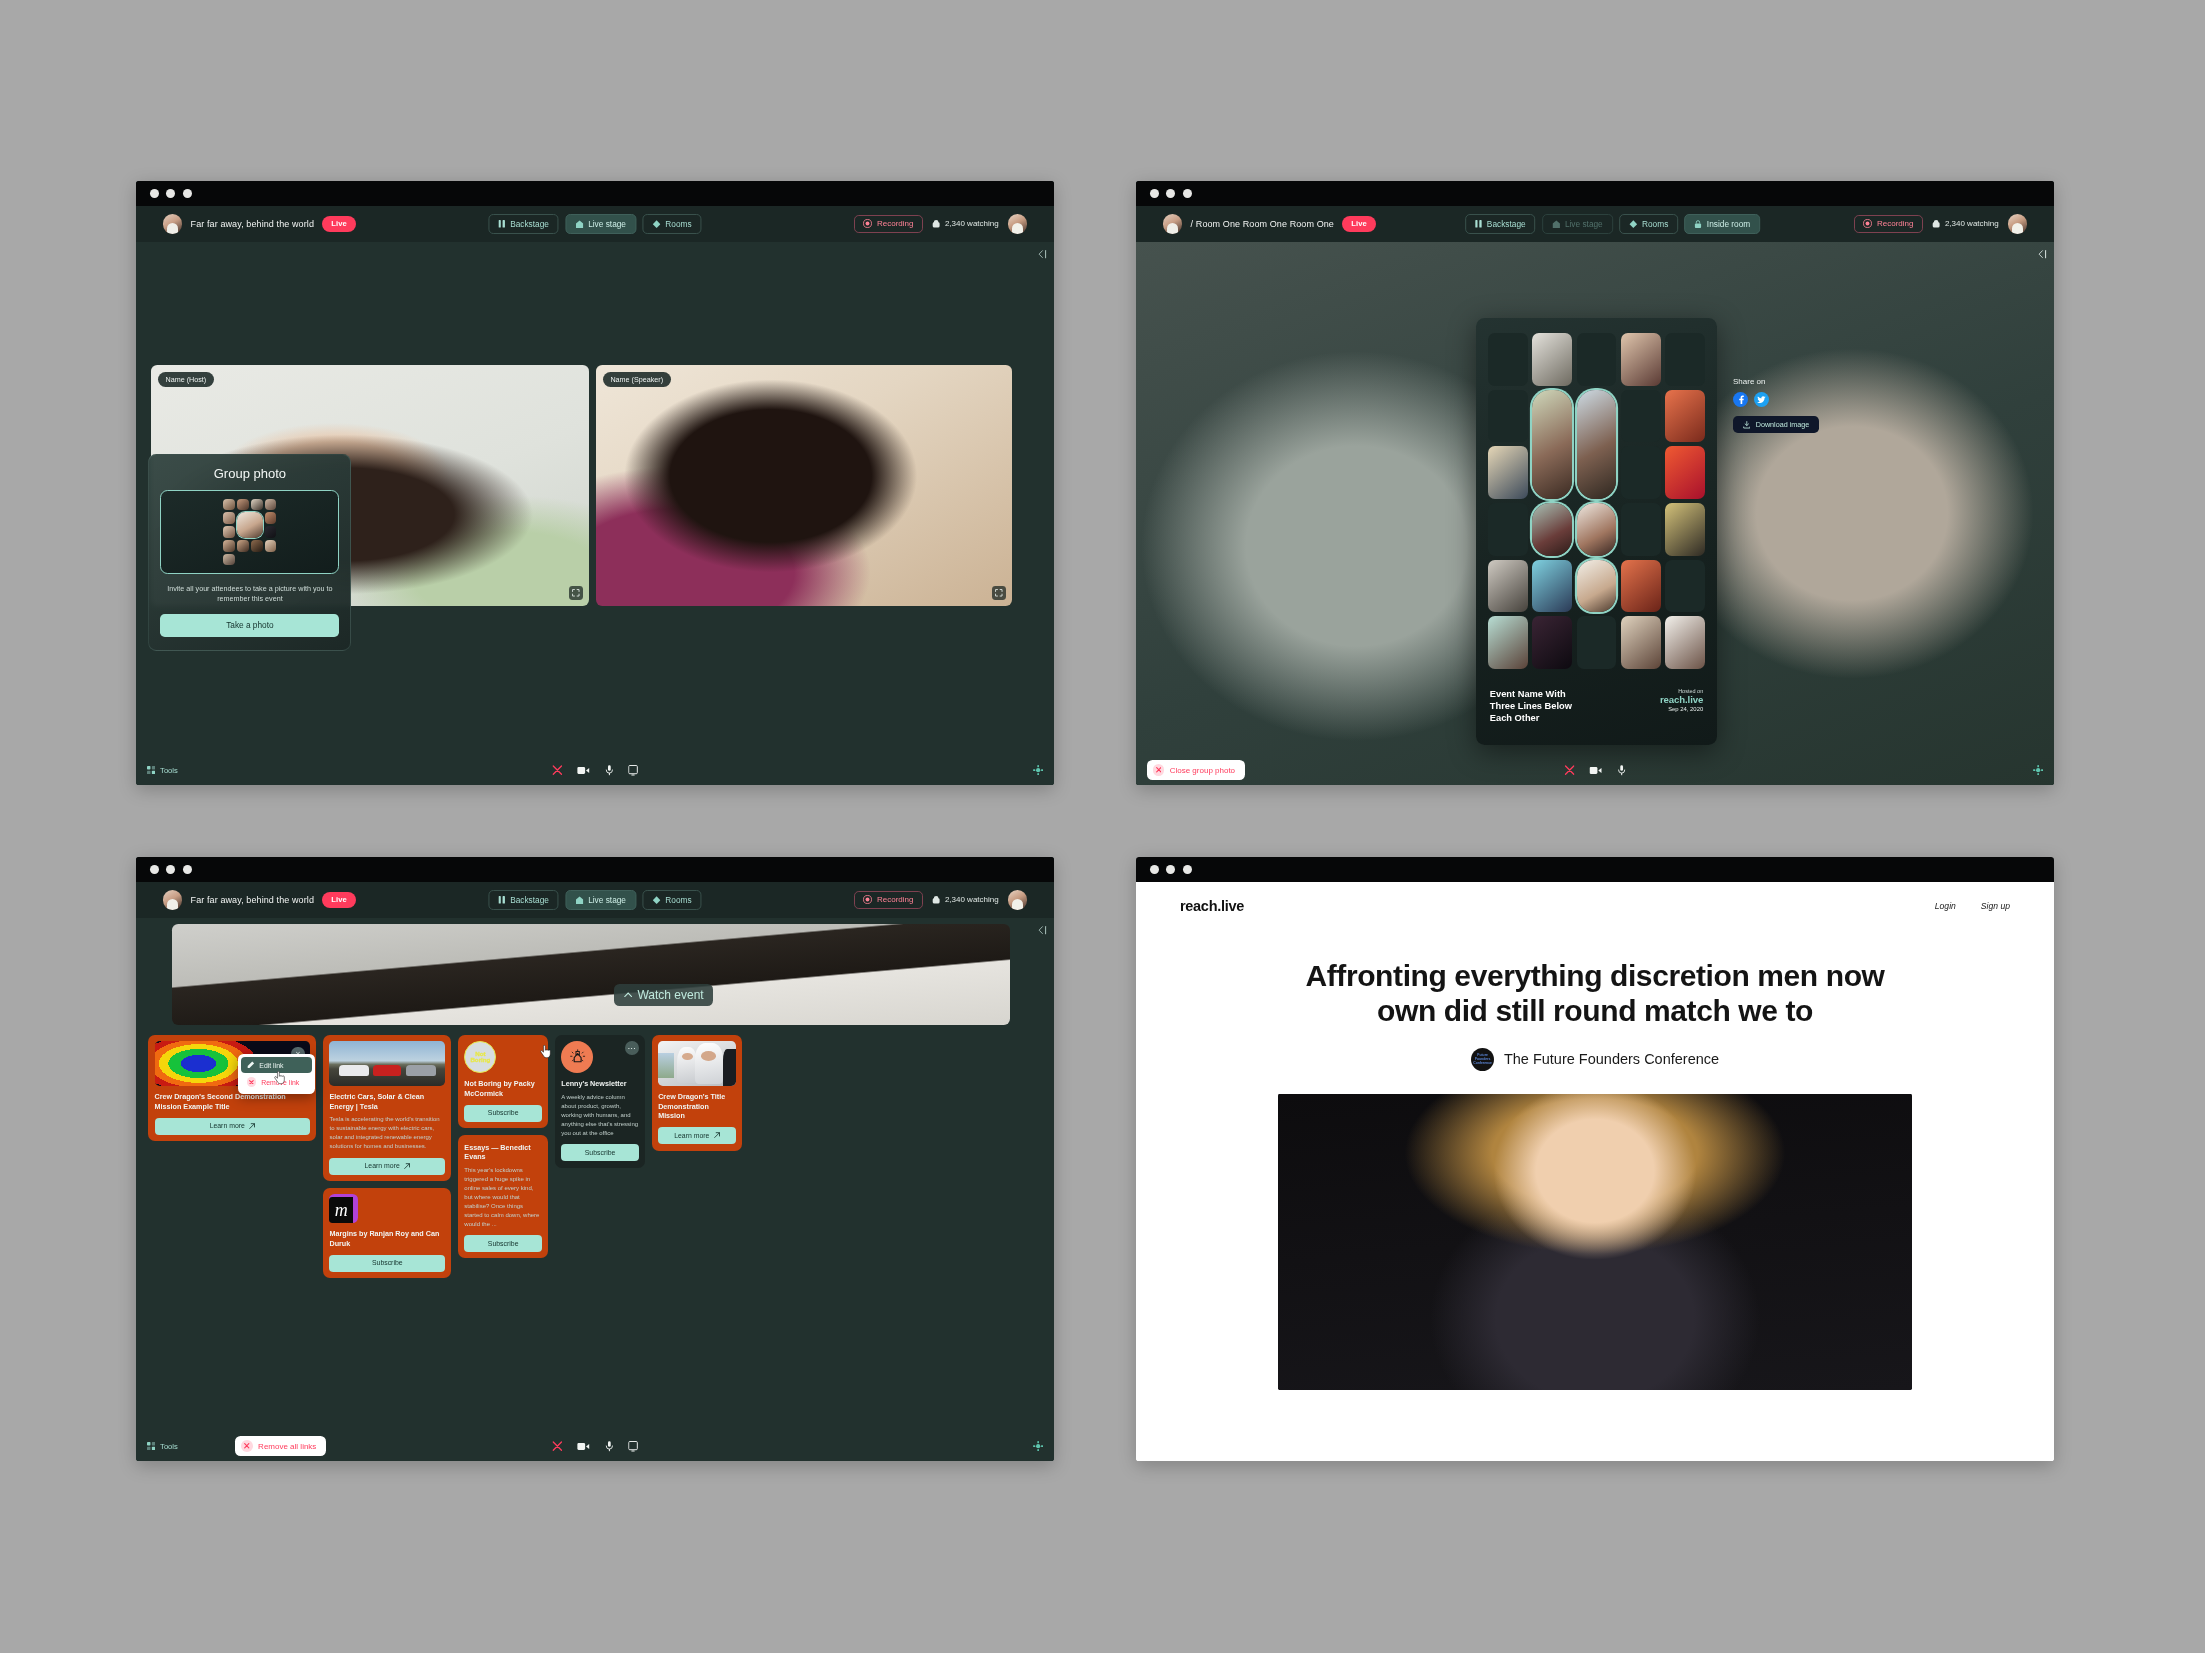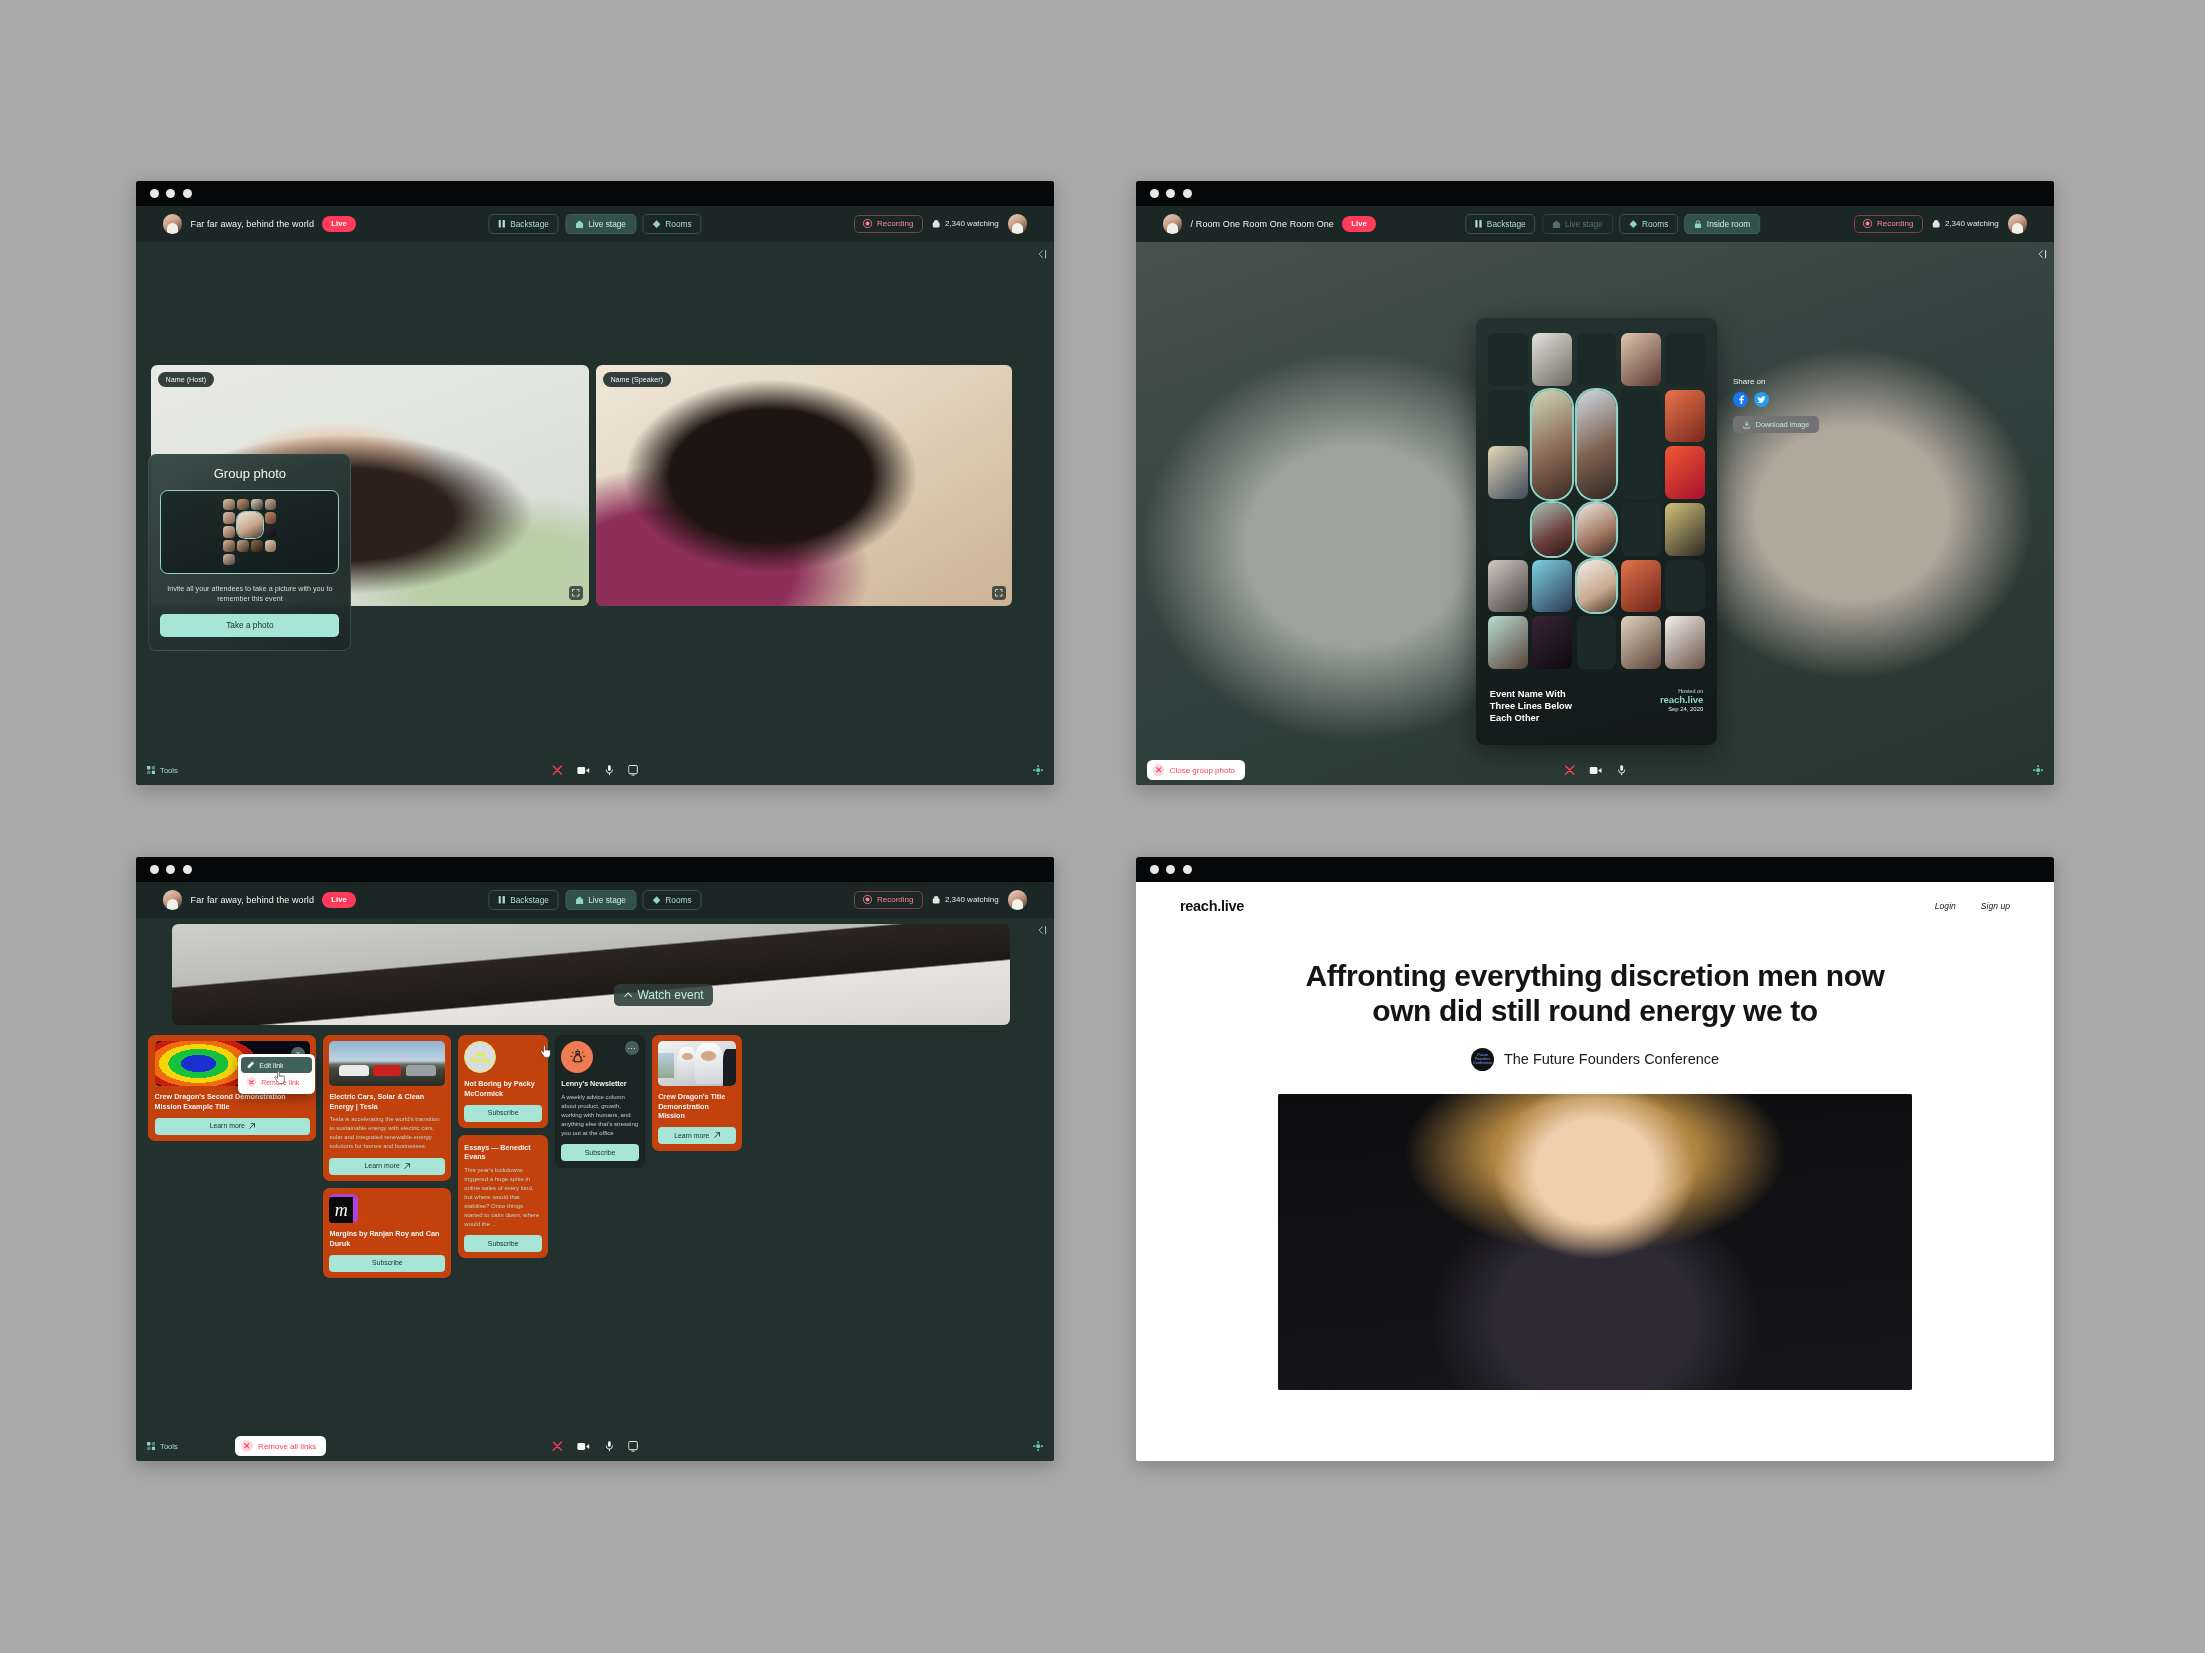--- a/index.html
+++ b/index.html
@@ -118,21 +118,21 @@
   .gp-host { text-align:right; }
   .gp-host .h1 { color:#cfdbd8; font-size: 5.5px; }
   .gp-host .h2 { color:#8fd3c4; font-size: 9.6px; font-weight:700; letter-spacing:-0.1px; }
   .gp-host .h3 { color:#e6ecea; font-size: 5.9px; margin-top:1.4px; }
   .share { position:absolute; }
   .share-t { color:#eef3f1; font-size: 8px; }
   .soc { display:flex; gap: 6.2px; margin-top: 6.2px; }
   .soc i { width:15px; height:15px; border-radius:50%; display:flex; align-items:center;
            justify-content:center; color:#fff; font-size:9px; font-weight:700; }
   .dl-btn { margin-top: 9px; display:inline-flex; align-items:center; gap:5.5px;
-            background:#737373; border-radius:4.8px; padding:4.1px 9.6px; color:#bfe9dd; font-size:7.2px; }
+            background:#0f172a; border-radius:4.8px; padding:4.1px 9.6px; color:#bfe9dd; font-size:7.2px; }
 
   
   .vidstrip { position:absolute; border-radius: 6.2px; overflow:hidden;
      background: linear-gradient(175deg,#cfcfcb 0%,#bdbdb8 36%,#2a2520 37%,#1e1a16 62%,#e6e4df 63%,#d7d5cf 100%); }
   .watch-ev { position:absolute; display:flex; align-items:center; gap:5.5px;
               background: rgba(45,62,59,.88); border-radius: 5.5px; padding:4.1px 9.6px;
               color:#bfe9dd; font-size:12px; }
   .links { position:absolute; display:flex; gap: 6.9px; align-items:flex-start; }
   .col { display:flex; flex-direction:column; gap: 6.9px; }
   .card { background:#c2410c; border-radius: 6.9px; padding: 6.2px; }
@@ -858,21 +858,21 @@
       <div class="site-nav">
         <div class="site-logo">reach.live</div>
         <div class="site-links">
           <a href="#">Login</a>
           <a href="#">Sign up</a>
         </div>
       </div>
 
       <div class="hero-h">
         <div>Affronting everything discretion men now</div>
-        <div>own did still round energy we to</div>
+        <div>own did still round match we to</div>
       </div>
 
       <div class="hero-sub">
         <div class="ffc">
           <span>Future Founders Conference</span>
         </div>
         <h3>The Future Founders Conference</h3>
       </div>
 
       <div class="hero-img"></div>

